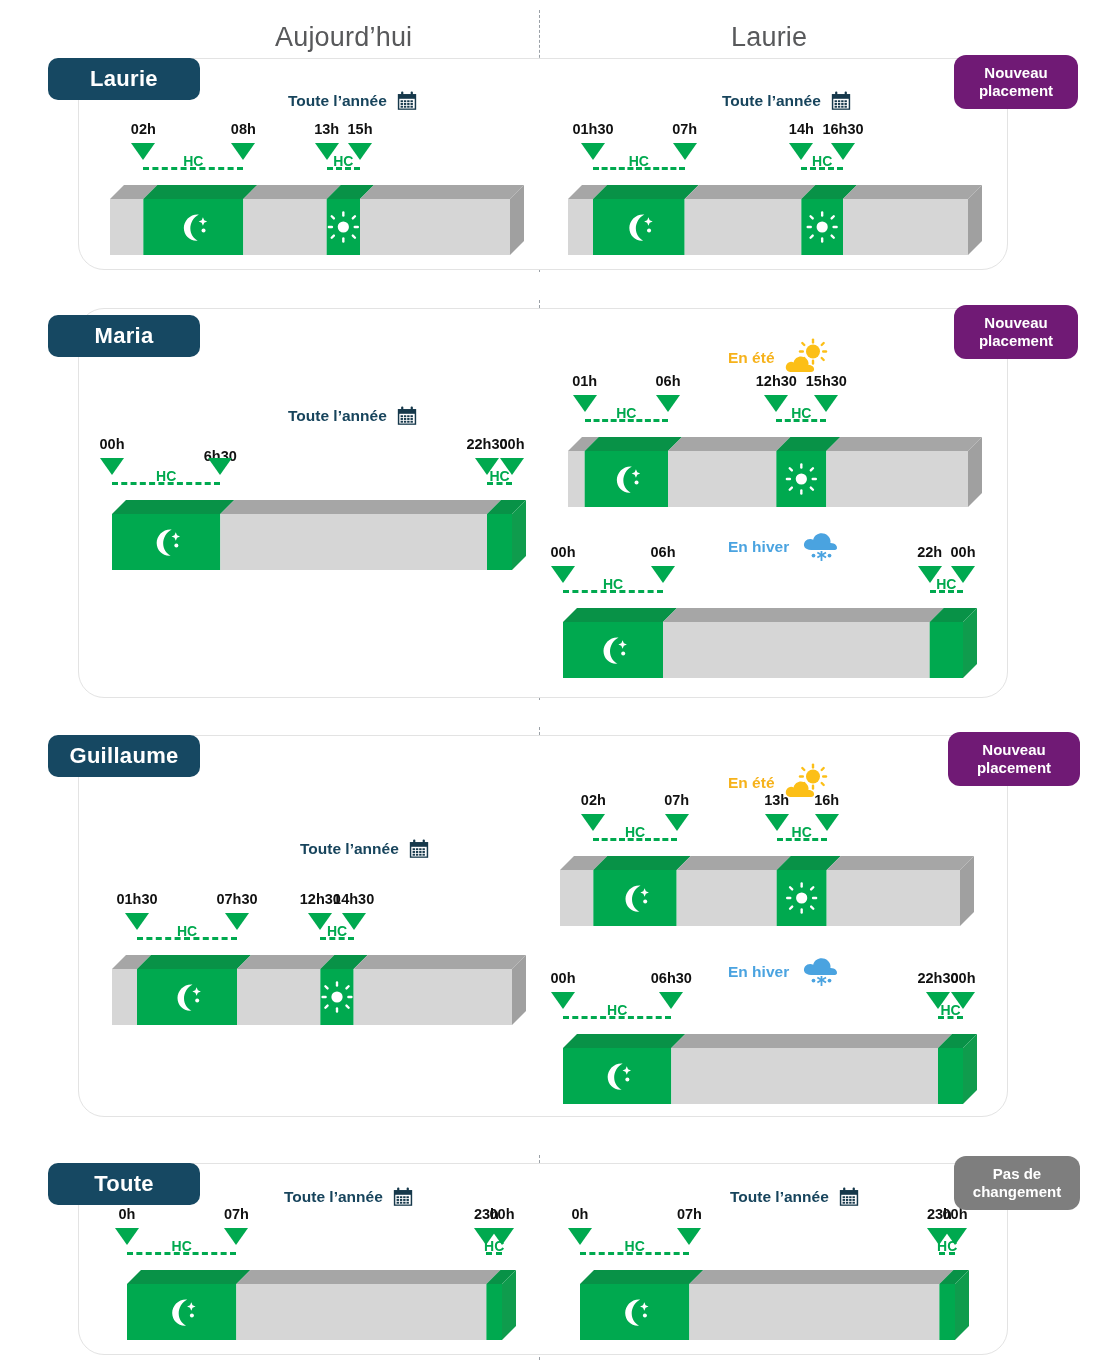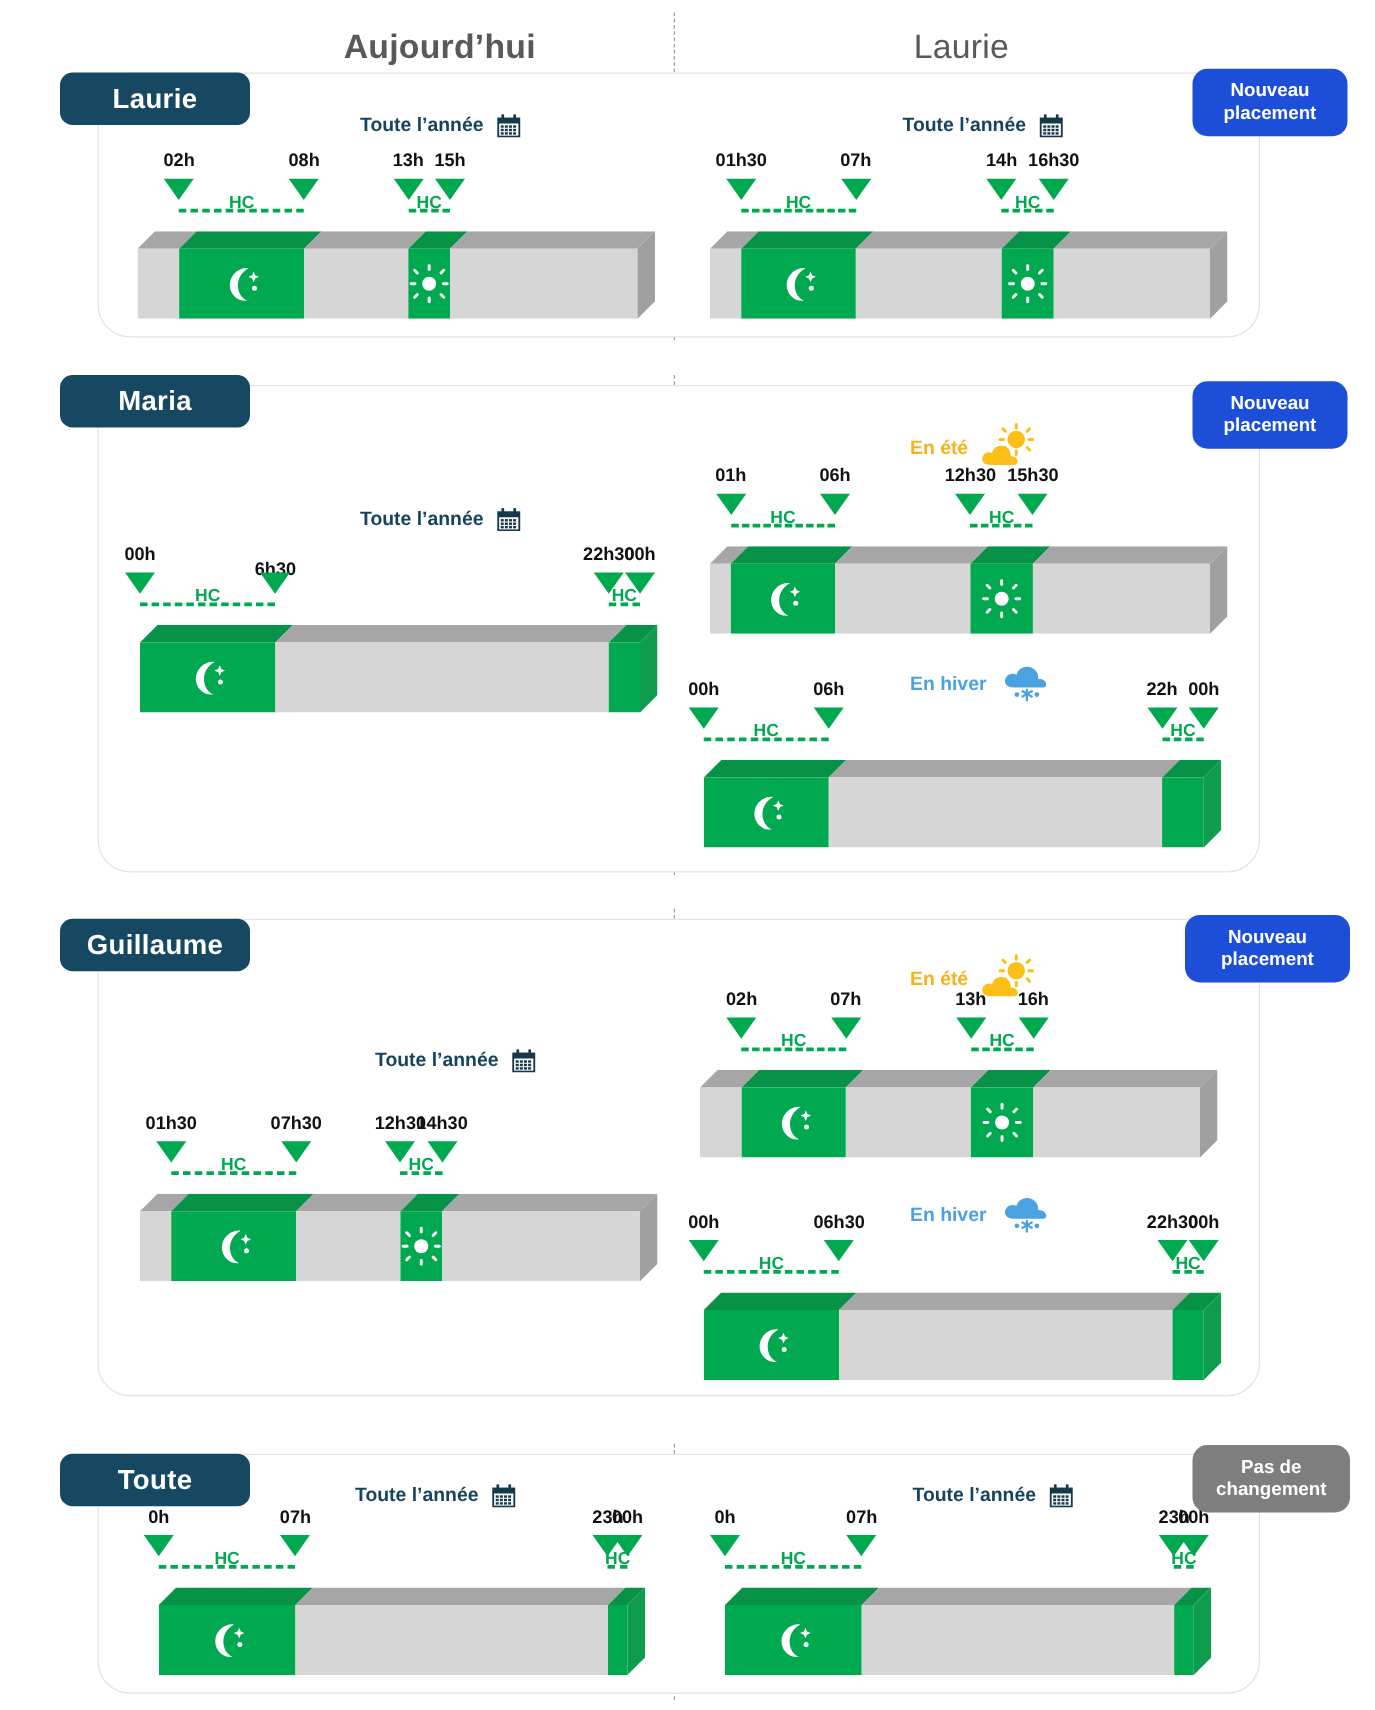--- a/index.html
+++ b/index.html
@@ -67,21 +67,21 @@
     font-size: 15px;
     font-weight: 700;
     line-height: 1.18;
     text-align: center;
     display: flex;
     align-items: center;
     justify-content: center;
     padding: 6px 10px;
     z-index: 6;
   }
-  .badge-new { background: #1d4ed8; align-items: center; }
+  .badge-new { background: #701a75; align-items: center; }
   .badge-nochange { background: #7e7e7e; }
 
   
   .season-label {
     position: absolute;
     display: flex;
     align-items: center;
     gap: 9px;
     white-space: nowrap;
     font-size: 15.5px;
@@ -135,21 +135,21 @@
     position: absolute;
     height: 0;
     border-top: 3.5px dashed #00a94f;
   }
 </style>
 </head>
 <body>
 
 <div id="page">
 
-  <div class="day-header" style="left:275px; top:22px;font-weight:bold;">Aujourd’hui</div>
+  <div class="day-header" style="left:275px; top:22px;">Aujourd’hui</div>
   <div class="day-header" style="left:731px; top:22px;">Laurie</div>
 
   <div class="divider" style="top:10px;   height:262px;"></div>
   <div class="divider" style="top:300px;  height:400px;"></div>
   <div class="divider" style="top:727px;  height:390px;"></div>
   <div class="divider" style="top:1155px; height:205px;"></div>
 
   <div id="cards-layer">
       <div class="card" style="left:78px; top:58px; width:930px; height:212px;"></div>
       <div class="name-pill" style="left:48px; top:58px; min-width:152px;">
@@ -304,21 +304,21 @@
           <div class="tri" style="left:233.33333333333334px; top:22px;"></div>
           <div class="tick-label" style="left:275px; top:0px;">16h30</div>
           <div class="tri" style="left:275px; top:22px;"></div>
           <div class="hc-dash" style="left:25px; width:91.66666666666667px; top:46px;"></div>
           <div class="hc-text" style="left:70.83333333333334px; top:32px;">HC</div>
           <div class="hc-dash" style="left:233.33333333333334px; width:41.66666666666666px; top:46px;"></div>
           <div class="hc-text" style="left:254.16666666666669px; top:32px;">HC</div>
         </div>
             </div>
       <div class="card" style="left:78px; top:308px; width:930px; height:390px;"></div>
-      <div class="name-pill" style="left:48px; top:300px; min-width:152px;justify-content:center;">
+      <div class="name-pill" style="left:48px; top:315px; min-width:152px;justify-content:center;">
             <span>Maria</span>
           </div>
       <div class="status-badge badge-new" style="left:954px; top:305px; width:124px; height:54px;">
             <span>Nouveau placement</span>
           </div>
       <div class="season-label year" style="left:288px; top:405px;">
               <span>Toute l’année</span>
               <span>
           <svg class="cal-icon" width="22" height="22" viewBox="0 0 24 24" aria-hidden="true">
     <rect x="2" y="4.4" width="20" height="17.2" fill="#16384b"></rect>

